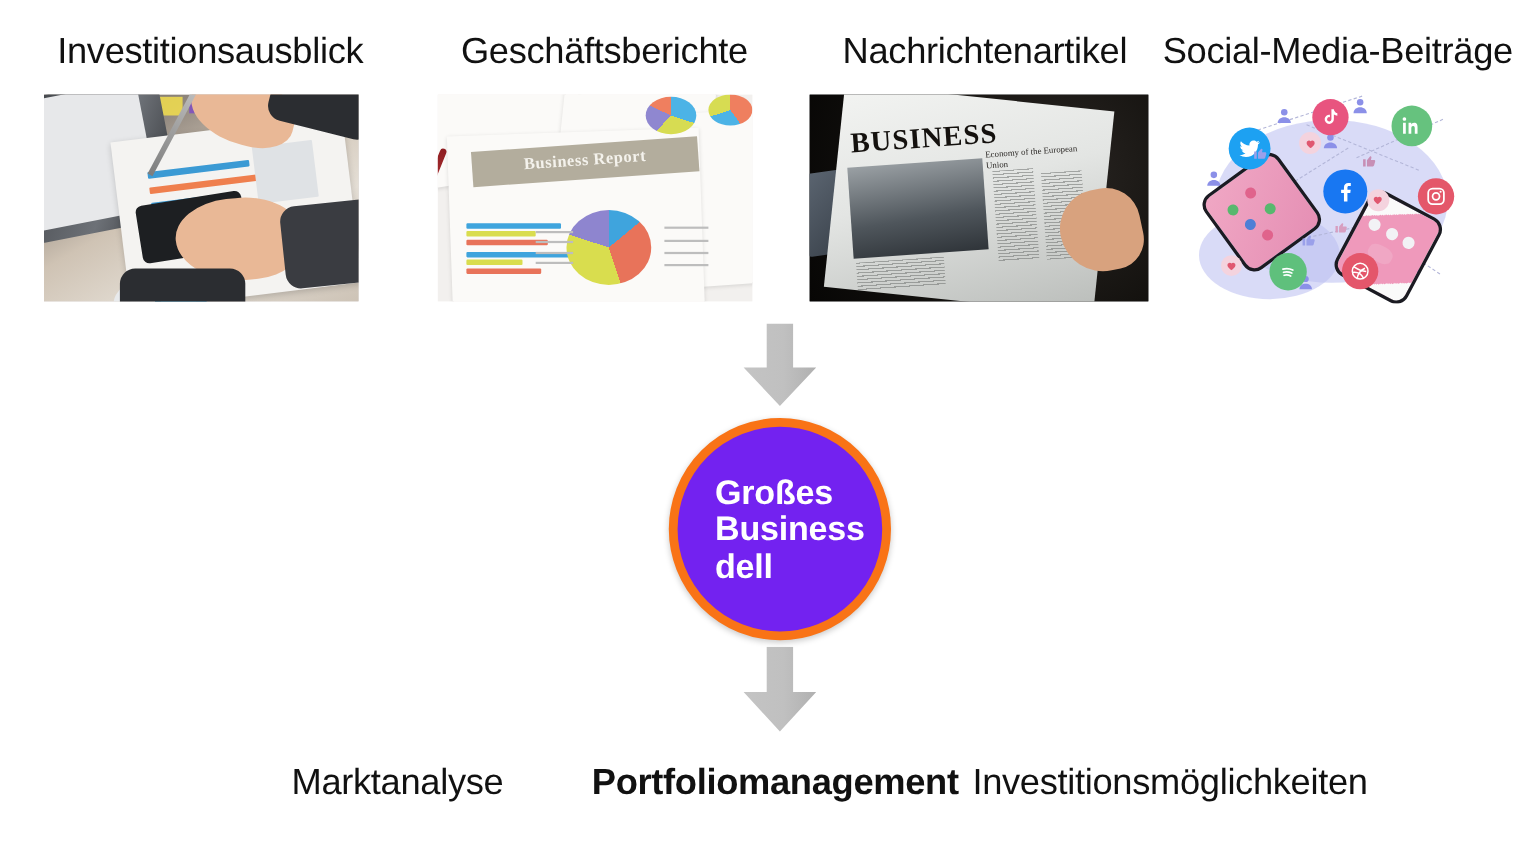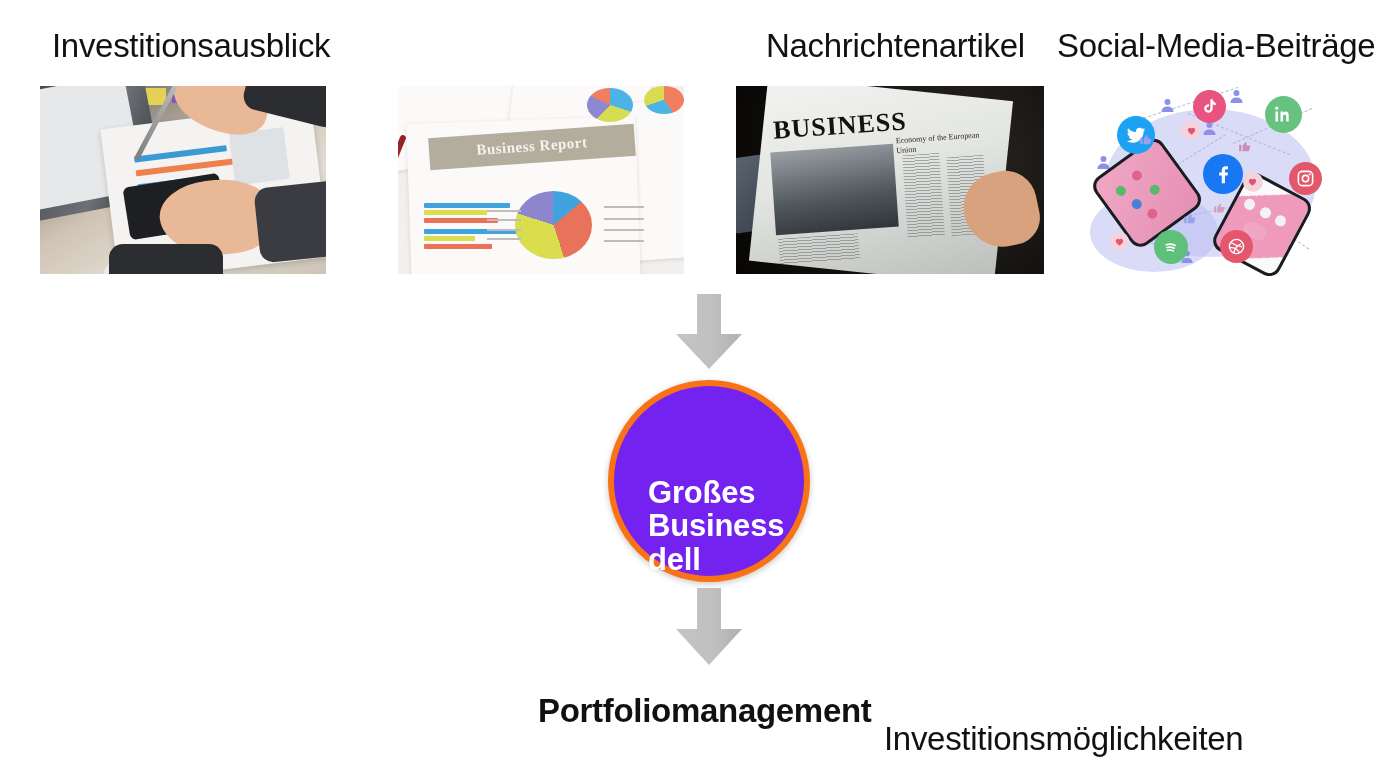--- a/index.html
+++ b/index.html
@@ -110,22 +110,22 @@
                border:3px solid #1b1b22; border-radius:12px; transform:rotate(28deg); }
   .ph4 .dot  { position:absolute; border-radius:50%; }
 
   
   .arrow { position:absolute; }
 
   
   .llm-circle {
     position:absolute;
     border-radius:50%;
-    border:6px solid #f97316;
-    display:flex; align-items:flex-end;
+    border:8px solid #f97316;
+    display:flex; align-items:center;
     box-shadow:0 2px 6px rgba(0,0,0,.22);
   }
   .llm-text {
     color:#ffffff;
     font-size:31px;
     font-weight:700;
     line-height:1.08;
     letter-spacing:-0.2px;
     padding-left:34px;
     width:100%;
@@ -142,20 +142,21 @@
     white-space:nowrap;
     line-height:1;
   }
 </style>
 </head>
 <body>
 
 <div id="stage">
 
   <div class="top-label" style="left:52px; top:29px;">Investitionsausblick</div>
+  <div class="top-label" style="left:419px; top:29px;">Geschäftsberichte</div>
   <div class="top-label" style="left:766px; top:29px;text-align:right;">Nachrichtenartikel</div>
   <div class="top-label" style="left:1057px; top:29px;">Social-Media-Beiträge</div>
 
   <div class="src-img ph1" style="left:40px; top:86px; width:286px; height:188px;">
     <div class="desk"></div>
     <div class="smudgeA"></div>
     <div class="smudgeB"></div>
     <div class="laptop">
       <div class="lapscr"></div>
     </div>
@@ -413,16 +414,17 @@
         <linearGradient id="ag2" x1="0" y1="0" x2="1" y2="0">
           <stop offset="0%" stop-color="#c4c4c4"></stop>
           <stop offset="55%" stop-color="#c0c0c0"></stop>
           <stop offset="100%" stop-color="#b0b0b0"></stop>
         </linearGradient>
       </defs>
       <path d="M23 0 H47 V41 H68 L35 77 L2 41 H23 Z" fill="url(#ag2)"></path>
     </svg>
   </div>
 
+  <div class="bot-label" style="left:265px; top:694px;">Marktanalyse</div>
   <div class="bot-label" style="left:538px; top:694px;font-weight:bold;">Portfoliomanagement</div>
-  <div class="bot-label" style="left:884px; top:694px;margin-top:28px;">Investitionsmöglichkeiten</div>
+  <div class="bot-label" style="left:884px; top:694px;">Investitionsmöglichkeiten</div>
 
 </div>
 
 </body></html>

